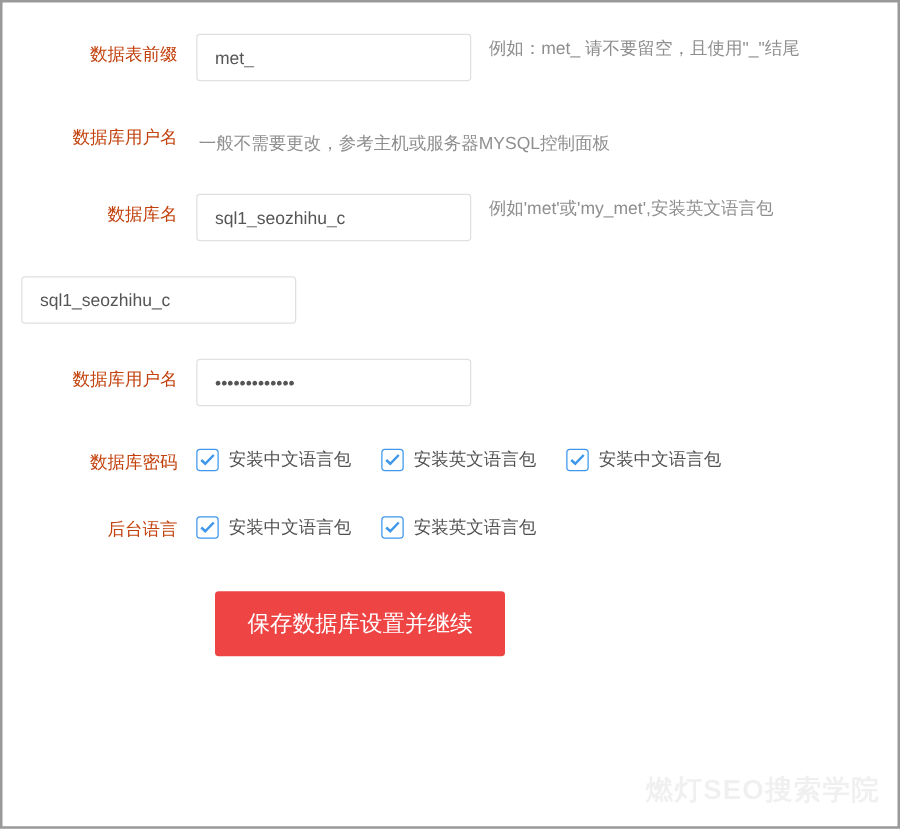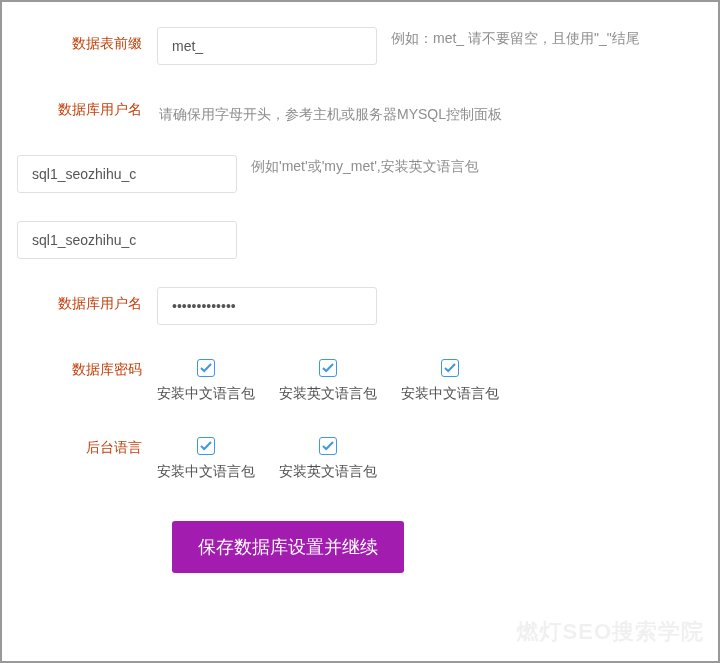--- a/index.html
+++ b/index.html
@@ -62,21 +62,20 @@
       flex-wrap: wrap;
       gap: 24px;
       align-items: center;
       padding-top: 6px;
     }
     .checkbox-item {
       display: flex;
       align-items: center;
       gap: 8px;
       cursor: pointer;
-      flex-direction: column;
     }
     .checkbox {
       width: 18px;
       height: 18px;
       border: 1px solid #3e97eb;
       border-radius: 3px;
       display: flex;
       align-items: center;
       justify-content: center;
       background: #fff;
@@ -86,21 +85,21 @@
       height: 10px;
     }
     .checkbox-label {
       color: #505050;
     }
     .submit-row {
       margin-top: 40px;
       padding-left: 155px;
     }
     .submit-btn {
-      background: #a21caf;
+      background: #ef4444;
       color: #fff;
       border: none;
       padding: 14px 26px;
       font-size: 18px;
       border-radius: 3px;
       cursor: pointer;
       font-family: inherit;
     }
     .watermark {
       position: absolute;
@@ -120,25 +119,26 @@
   <div class="form-label">数据表前缀</div>
   <div class="form-content">
     <input type="text" class="text-input" value="met_" style="">
     <span class="hint">例如：met_ 请不要留空，且使用"_"结尾</span>
   </div>
 </div>
 
 <div class="form-row">
   <div class="form-label">数据库用户名</div>
   <div class="form-content">
-    <div class="hint-below">请确保用字母开头，参考主机或服务器MYSQL控制面板</div>
-  </div>
-</div>
-
-<div class="form-row">
+    <div class="hint-below">一般不需要更改，参考主机或服务器MYSQL控制面板</div>
+  </div>
+</div>
+
+<div class="form-row">
+  <div class="form-label">数据库名</div>
   <div class="form-content">
     <input type="text" class="text-input" value="sql1_seozhihu_c" style="">
     <span class="hint">例如'met'或'my_met',安装英文语言包</span>
   </div>
 </div>
 
 <div class="form-row">
   <div class="form-content">
     <input type="text" class="text-input" value="sql1_seozhihu_c" style="">
   </div>

